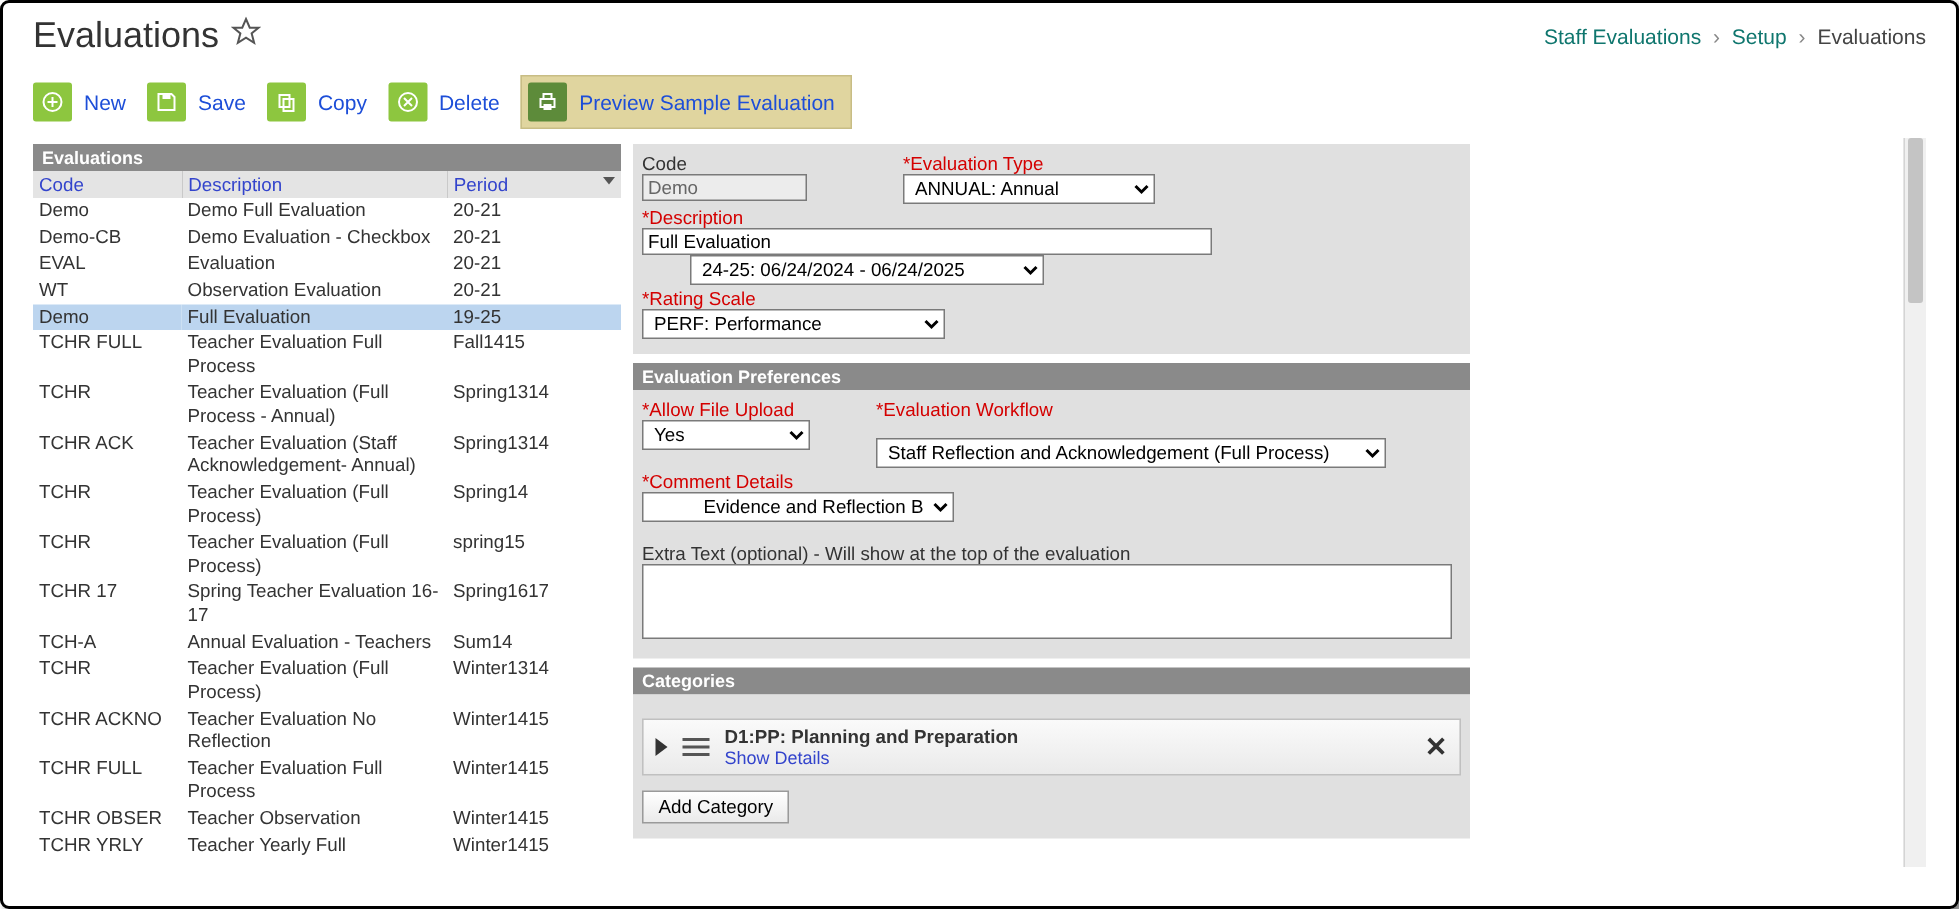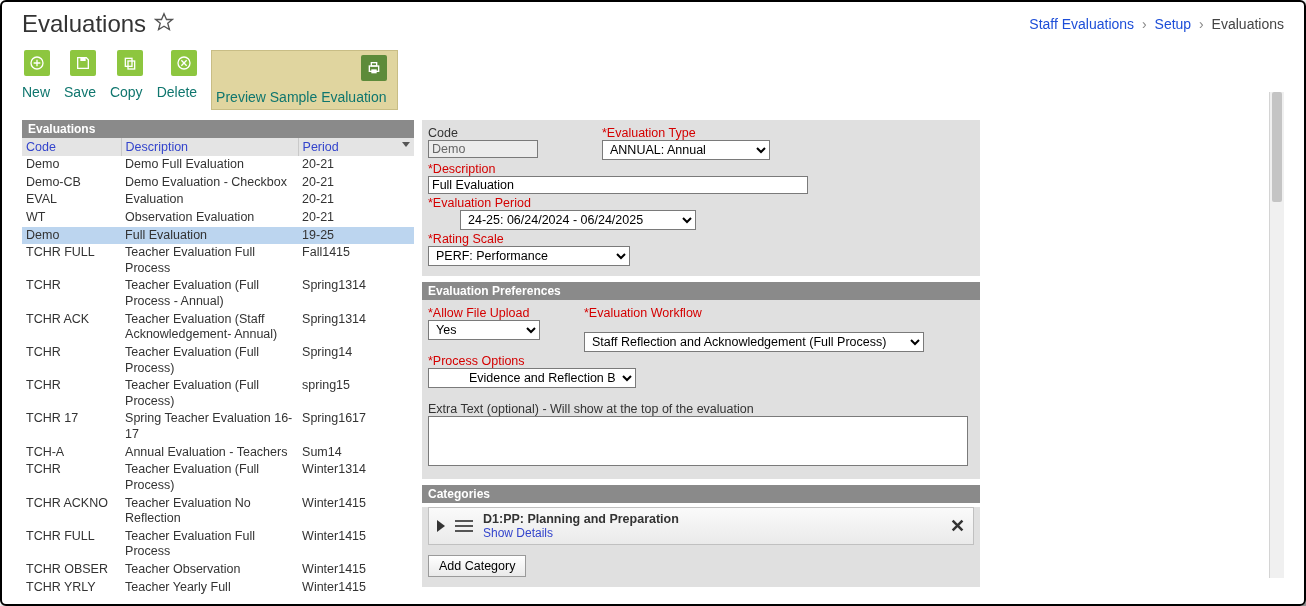--- a/index.html
+++ b/index.html
@@ -31,41 +31,40 @@
     font-size: 24px;
     font-weight: 400;
     display: flex;
     align-items: center;
     gap: 8px;
   }
   .breadcrumb {
     font-size: 14px;
     color: #2a5db0;
   }
-  .breadcrumb .crumb { color: #1d4ed8; cursor: pointer; }
+  .breadcrumb .crumb { color: #0f766e; cursor: pointer; }
   .breadcrumb .crumb.current { color: #444; }
   .breadcrumb .sep { color: #888; margin: 0 4px; }
   
   .toolbar {
     display: flex;
     gap: 14px;
     padding: 6px;
     margin-bottom: 4px;
   }
   .tb-btn {
     display: inline-flex;
-    align-items: flex-end;
+    align-items: center;
     gap: 8px;
     background: transparent;
     border: none;
     cursor: pointer;
     font-size: 14px;
-    color: #0f766e;
+    color: #1d4ed8;
     padding: 0;
-    flex-direction: column;
   }
   .tb-btn .ico {
     width: 26px; height: 26px;
     background: #8dc63f;
     display: inline-flex;
     align-items: center;
     justify-content: center;
     border-radius: 2px;
   }
   .tb-btn.preview {
@@ -382,21 +381,20 @@
           </div>
           <div class="field-col">
             <span class="lbl req">*Evaluation Type</span>
             <select style="width:168px;">
               <option>ANNUAL: Annual</option>
             </select>
           </div>
         </div>
         <span class="lbl req">*Description</span>
         <input type="text" style="width: 380px;" value="Full Evaluation">
-        <span class="lbl req">*Evaluation Period</span>
         <select style="width:236px;margin-left:32px;">
           <option>24-25: 06/24/2024 - 06/24/2025</option>
         </select>
         <span class="lbl req">*Rating Scale</span>
         <select style="width:202px;">
           <option>PERF: Performance</option>
         </select>
       </div>
 
       <div class="panel-header" style="margin-top:6px;">Evaluation Preferences</div>
@@ -408,31 +406,31 @@
               <option>Yes</option>
             </select>
           </div>
           <div class="field-col">
             <span class="lbl req">*Evaluation Workflow</span>
             <select style="width:340px;margin-top:12px;">
               <option>Staff Reflection and Acknowledgement (Full Process)</option>
             </select>
           </div>
         </div>
-        <span class="lbl req">*Process Options</span>
+        <span class="lbl req">*Comment Details</span>
         <select style="width:208px;padding-left:36px;">
           <option>Evidence and Reflection Boxes</option>
         </select>
 
         <span class="lbl" style="margin-top:14px;">Extra Text (optional) - Will show at the top of the evaluation</span>
         <textarea style="width: 540px; height: 50px;"></textarea>
       </div>
 
       <div class="panel-header" style="margin-top:6px;">Categories</div>
-      <div class="form-area" style="padding-top:0;">
+      <div class="form-area" style="padding-top:12px;">
         <div class="cat-row">
           <span class="expand"></span>
           <span class="drag">
               <span></span>
               <span></span>
               <span></span>
             </span>
           <span class="txt">
             <div class="title">D1:PP: Planning and Preparation</div>
             <div class="link">Show Details</div>

